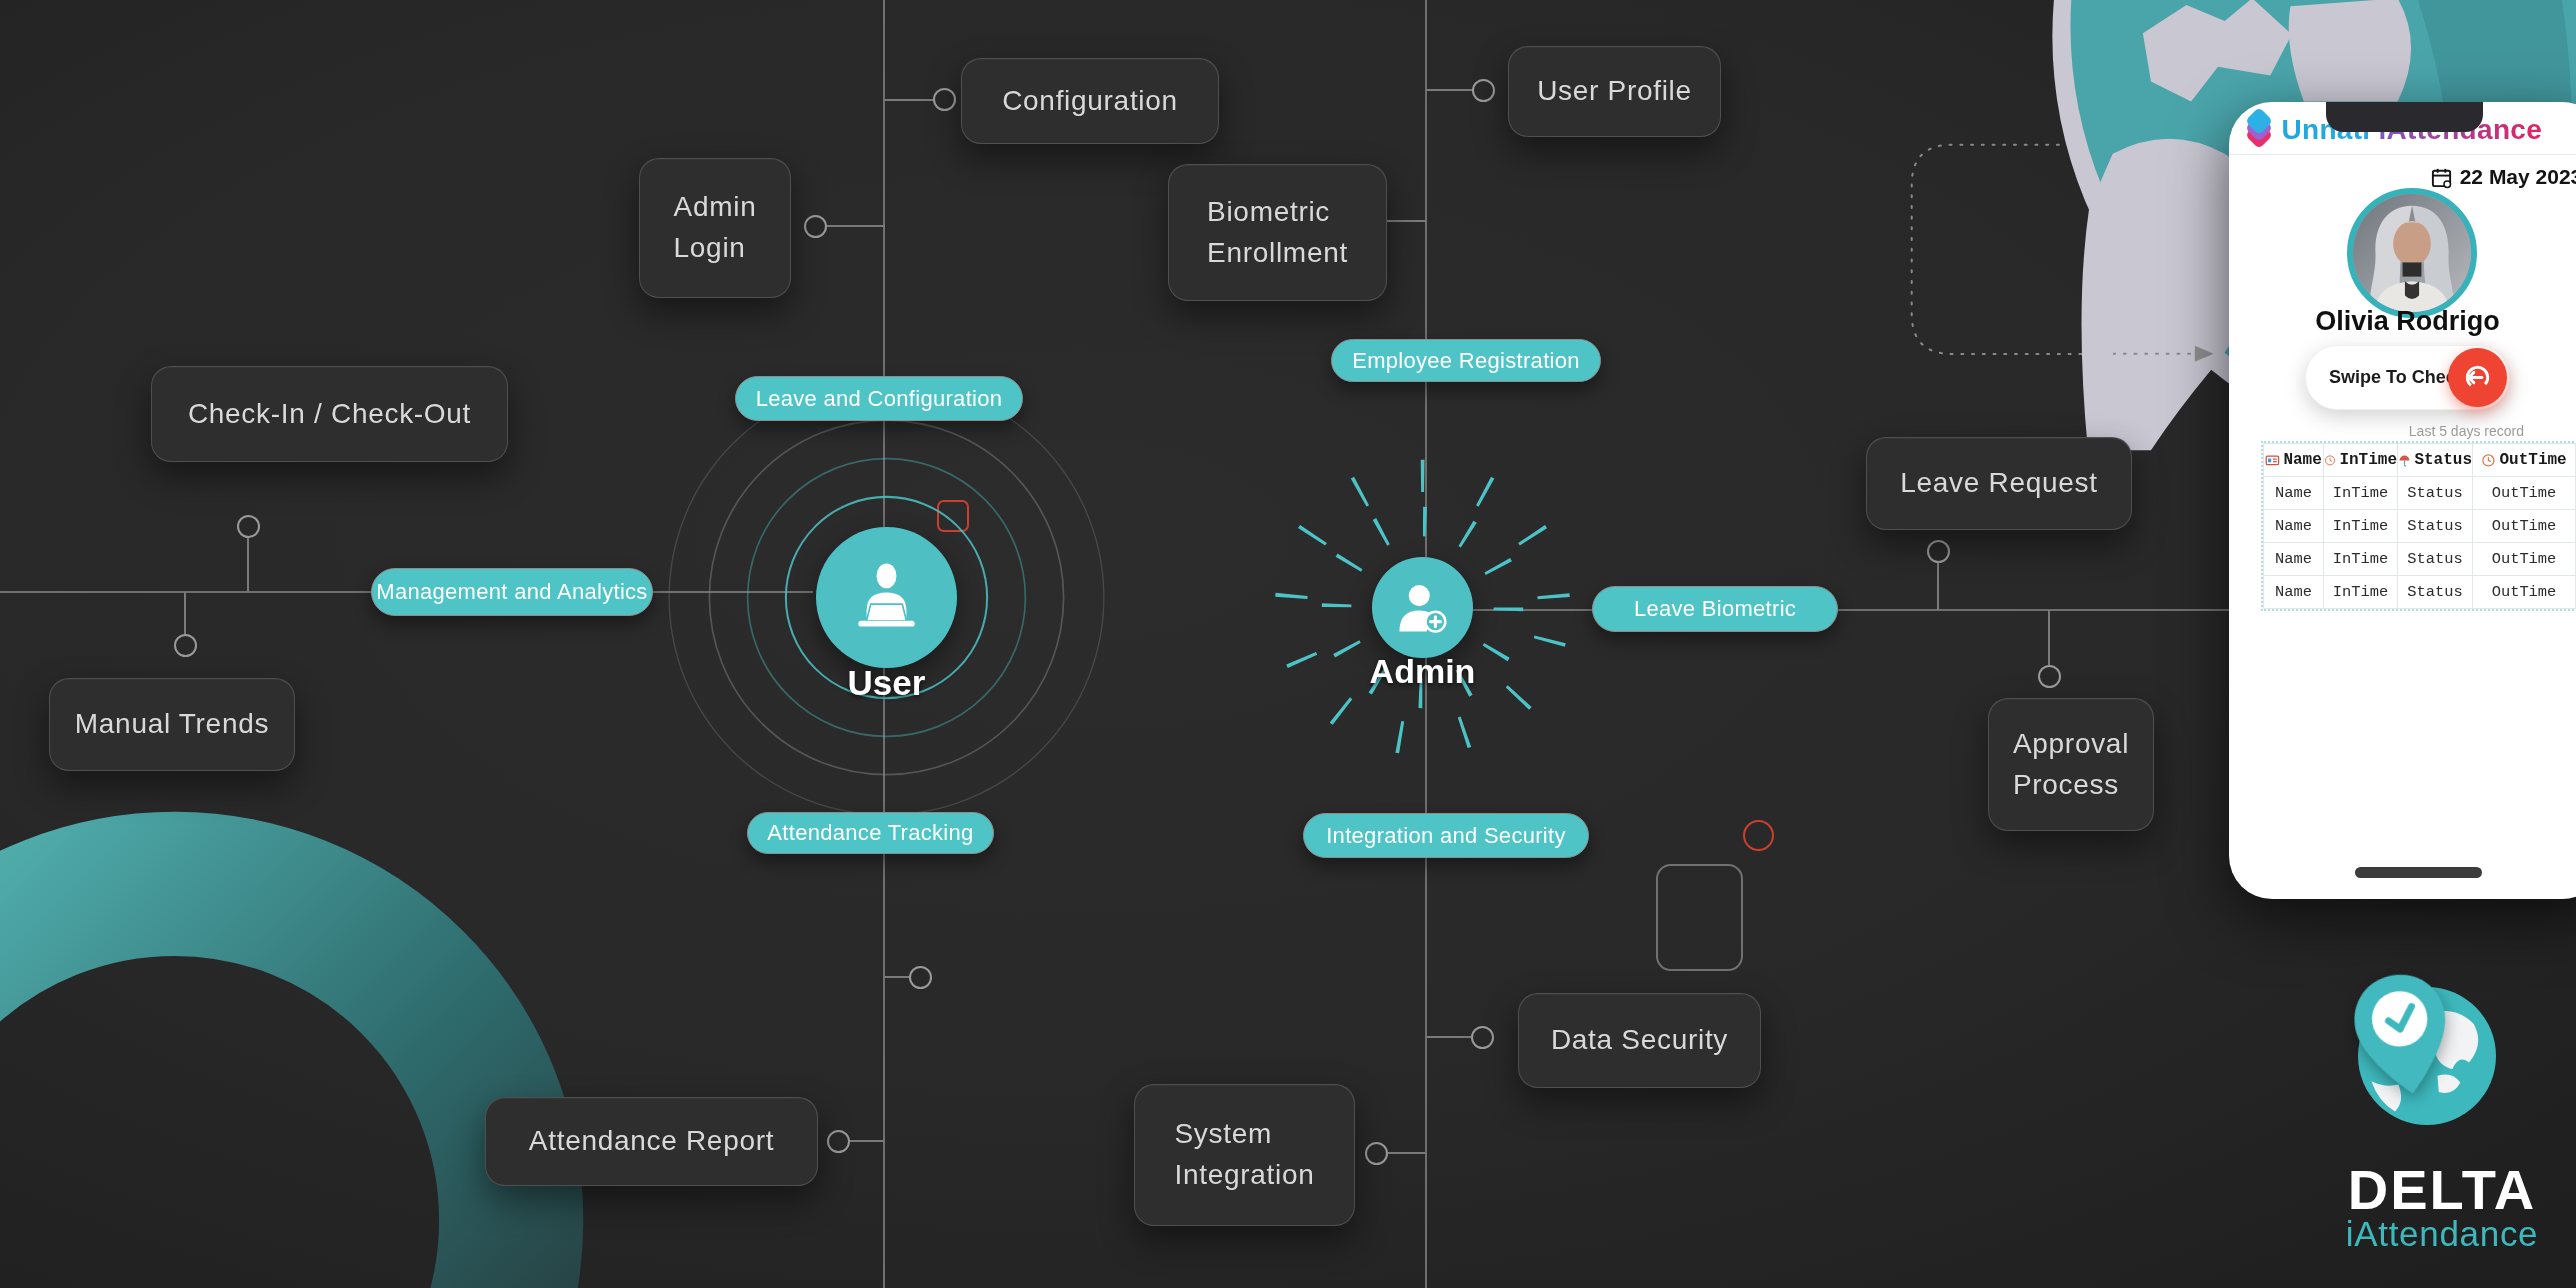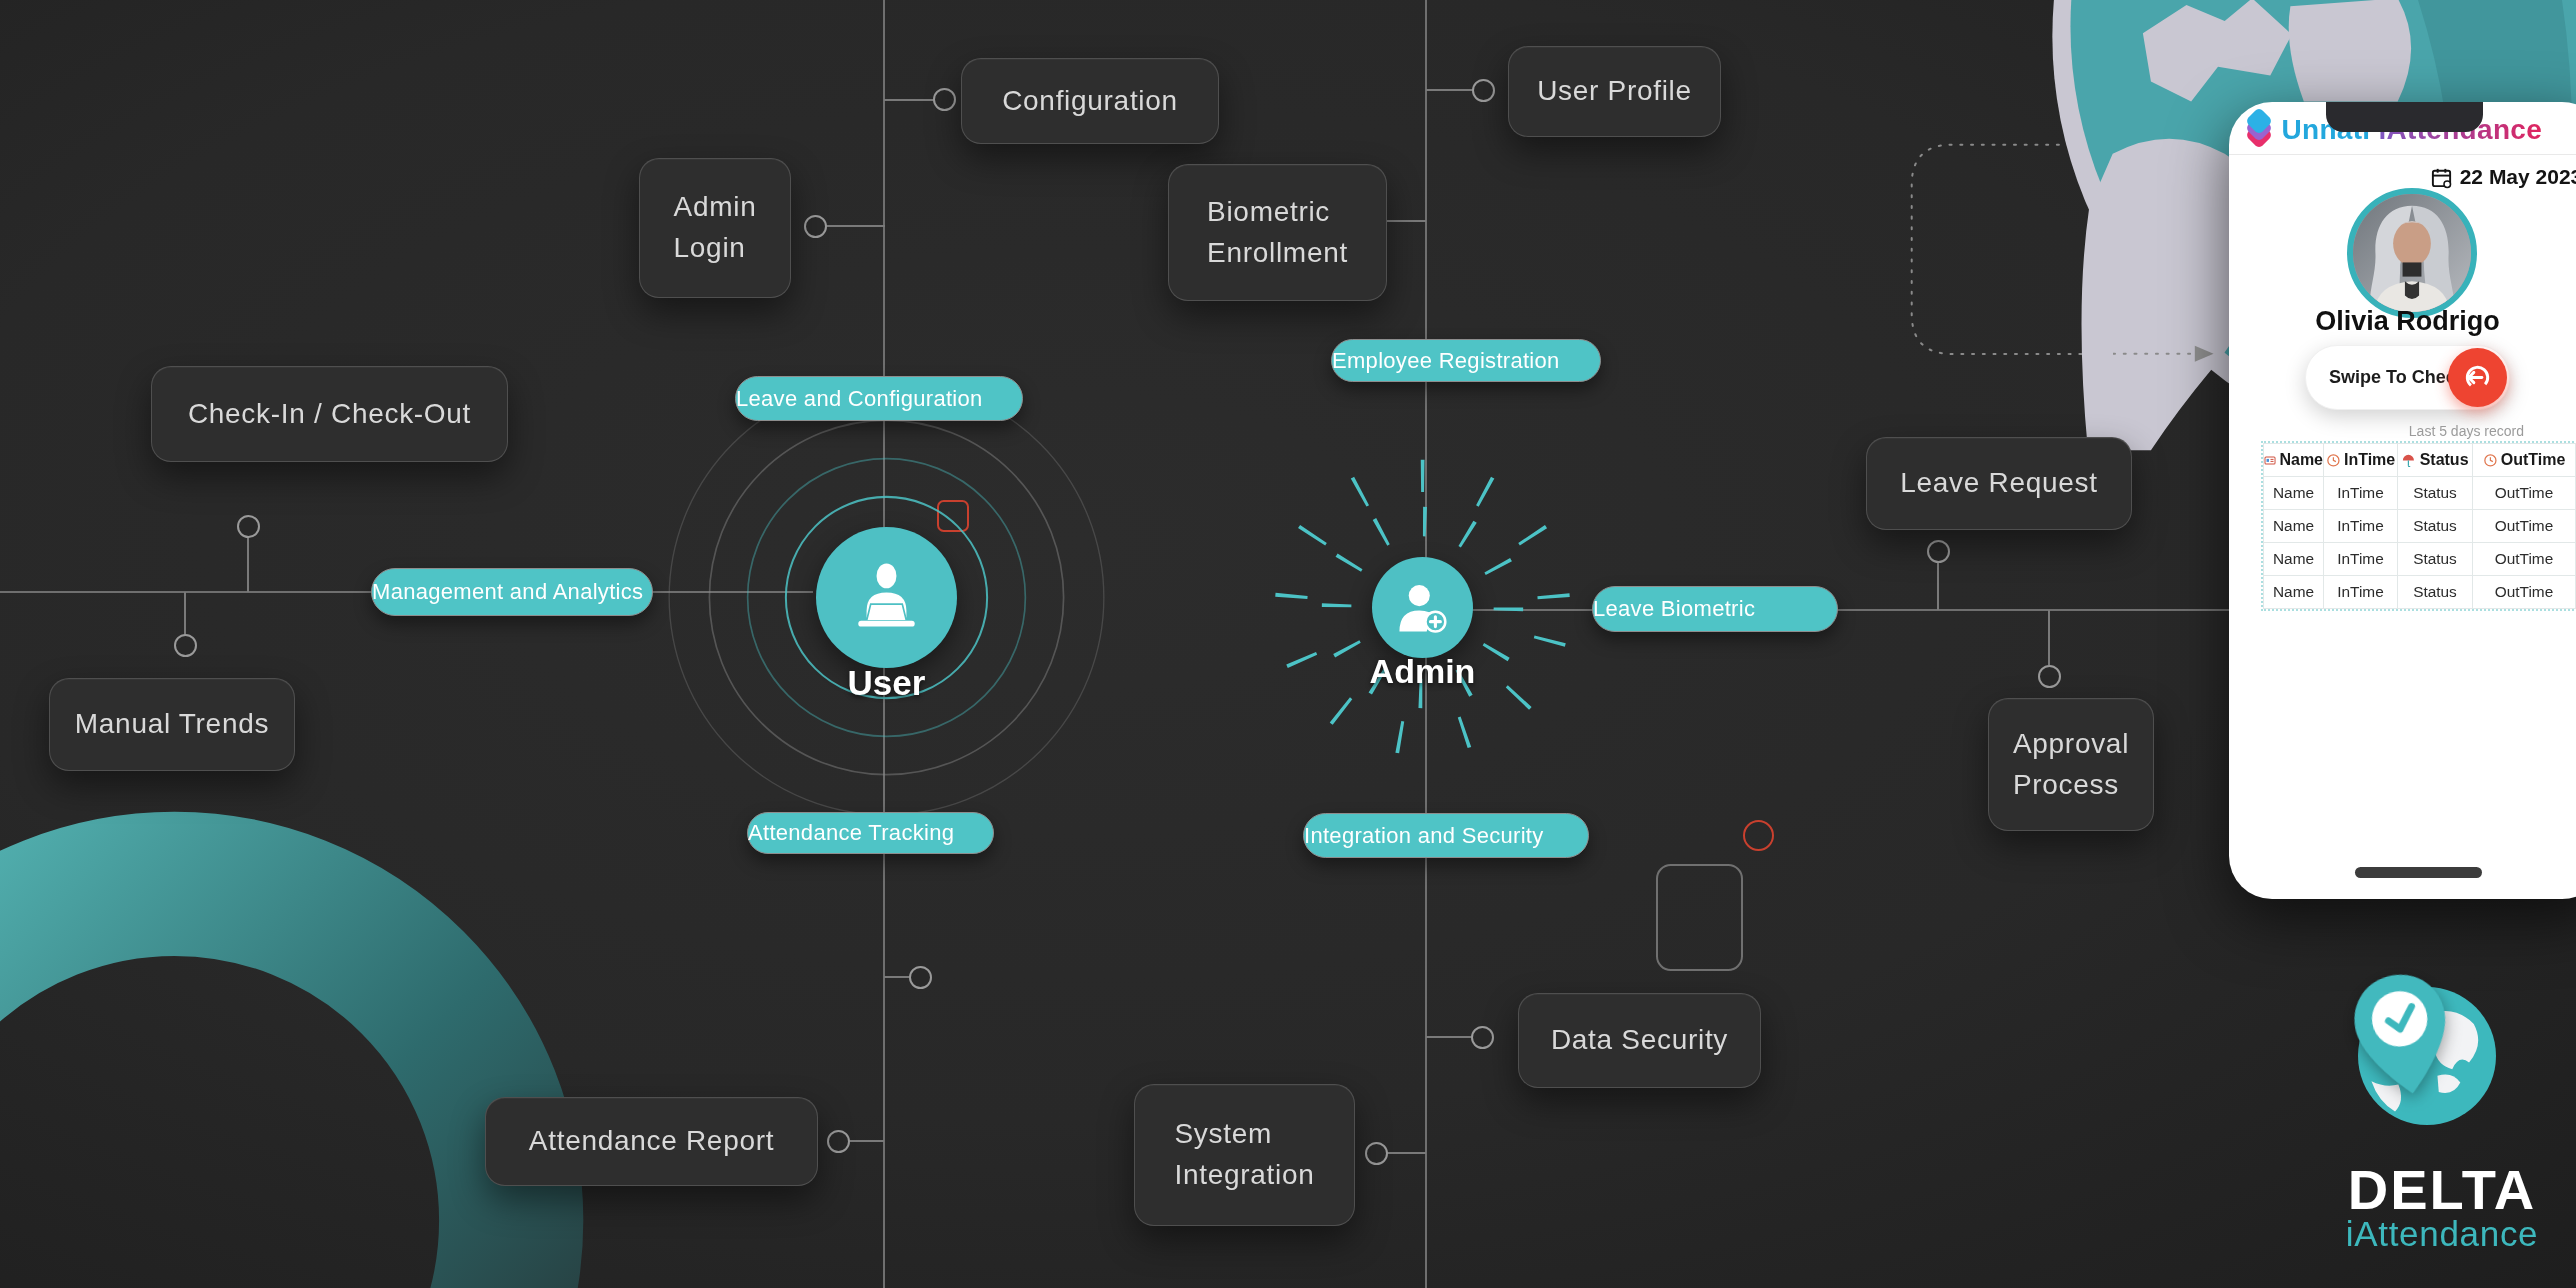--- a/index.html
+++ b/index.html
@@ -15,21 +15,21 @@
   .dot{position:absolute;width:23px;height:23px;border-radius:50%;
        border:2px solid #9a9a9a;background:#282828;box-sizing:border-box;}
 
   
   .node{position:absolute;background:#2e2e2e;border:0.7px solid rgba(255,255,255,.16);
         border-radius:20px;display:flex;align-items:center;justify-content:center;
         color:#d9d9d9;font-size:28px;letter-spacing:0.7px;text-align:left;
         white-space:pre-line;line-height:1.45;
         box-shadow:0 14.8px 34px rgba(0,0,0,.45), inset 0 0.7px 0 rgba(255,255,255,.05);}
   .pill{position:absolute;background:#4fc4c6;border:1.3px solid #8d8d8d;border-radius:670px;
-        display:flex;align-items:center;justify-content:flex-start;color:#ffffff;
+        display:flex;align-items:center;justify-content:center;color:#ffffff;
         font-size:22px;letter-spacing:0.3px;box-shadow:0 8px 17.4px rgba(0,0,0,.4);}
 
   
   .hub{position:absolute;border-radius:50%;background:#4ec0c4;display:flex;
        align-items:center;justify-content:center;box-shadow:0 9.4px 23px rgba(0,0,0,.4);}
   .hub-label{position:absolute;color:#ffffff;font-weight:bold;text-align:center;
        text-shadow:0 2px 5.4px rgba(0,0,0,.6);}
 
   .accent-square{position:absolute;border:2.7px solid #c9402e;border-radius:6.7px;background:transparent;}
   .accent-circle{position:absolute;border:2.7px solid #c9402e;border-radius:50%;background:transparent;}
@@ -57,21 +57,21 @@
   .swipe{position:absolute;left:76px;top:243px;width:203px;height:63px;border-radius:32px;
       background:#ffffff;border:0.7px solid #f0f0f0;box-shadow:0 6.7px 21.5px rgba(0,0,0,.18);}
   .swipe-label{position:absolute;left:23px;top:0;height:63px;display:flex;align-items:center;
       font-size:18px;font-weight:600;color:#1c1c1c;}
   .swipe-btn{position:absolute;left:142px;top:2px;width:59px;height:59px;border-radius:50%;
       background:#ee4431;display:flex;align-items:center;justify-content:center;
       box-shadow:0 5.4px 13.4px rgba(238,68,49,.45);}
   .p-note{position:absolute;left:0;top:321px;width:295px;text-align:right;font-size:14px;color:#9b9b9b;}
   .p-table{position:absolute;left:34px;top:341px;width:313px;border-collapse:collapse;
       table-layout:fixed;outline:2px dotted #abdfe0;background:#fff;}
-  .p-table th,.p-table td{border:0.7px solid #e2e8e8;height:32px;text-align:center;padding:0;}
+  .p-table th,.p-table td{border:0.7px solid #e2e8e8;height:32px;text-align:center;padding:0;font-family:Liberation Mono, monospace;}
   .p-table th{font-size:16px;font-weight:bold;color:#1a1a1a;}
   .p-table td{font-size:15.4px;font-weight:500;color:#2c2c2c;}
   .th-inner{display:flex;align-items:center;justify-content:center;gap:3.4px;}
   .homebar{position:absolute;left:126px;top:765px;width:127px;height:11.4px;border-radius:6px;background:#3c3c3c;}
 
   
   .delta{position:absolute;left:2308px;top:971px;width:268px;height:295px;}
   .delta-globe{position:absolute;left:50px;top:16px;width:138px;height:138px;border-radius:50%;
       background:#3db8bd;overflow:hidden;}
   .delta-pin{position:absolute;left:44px;top:1.3px;transform:rotate(-10deg);

